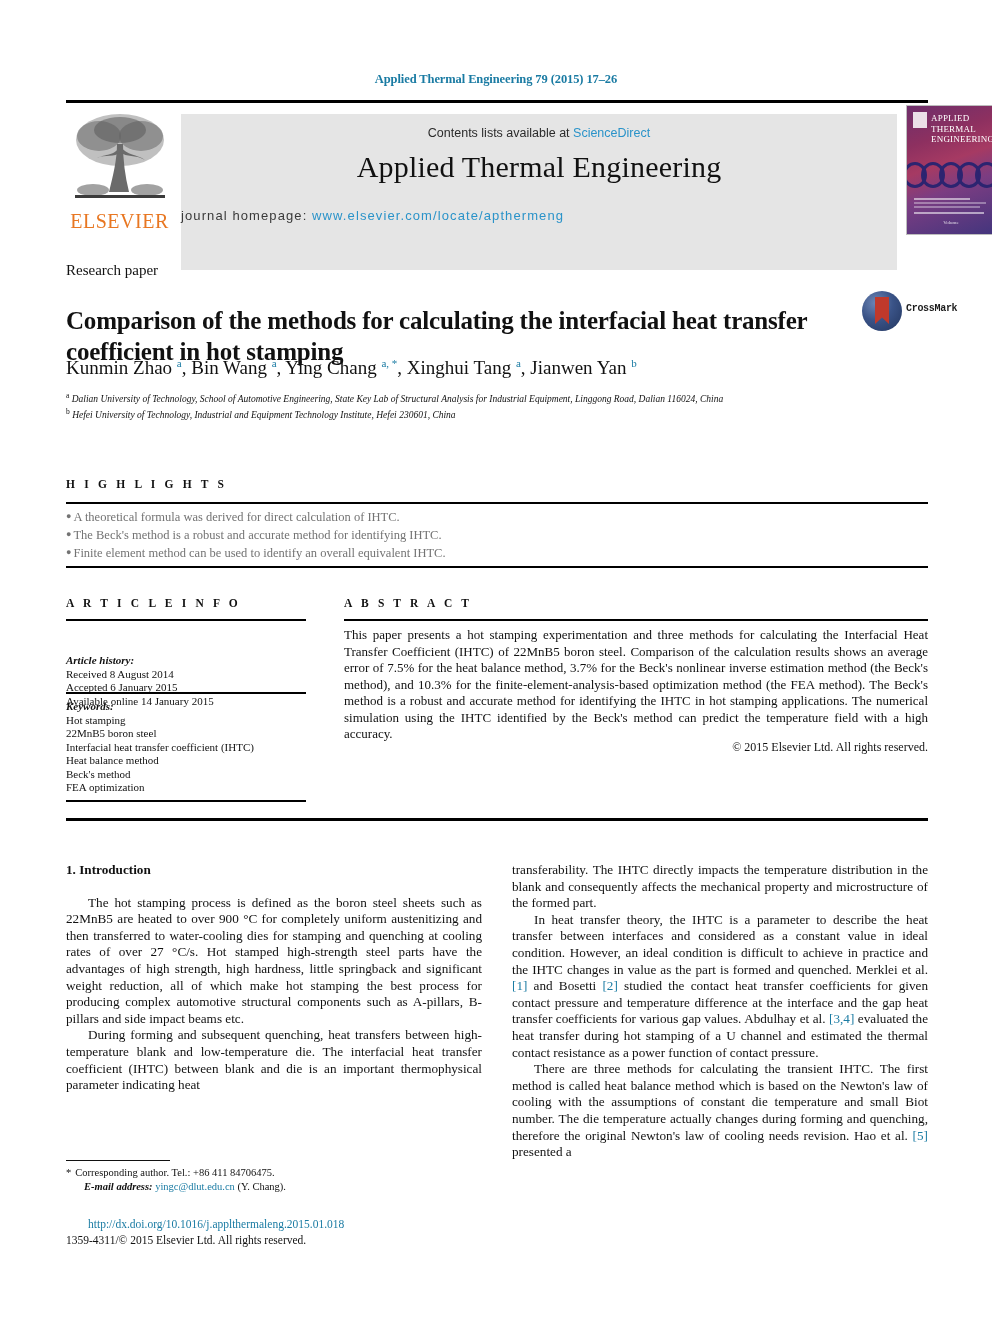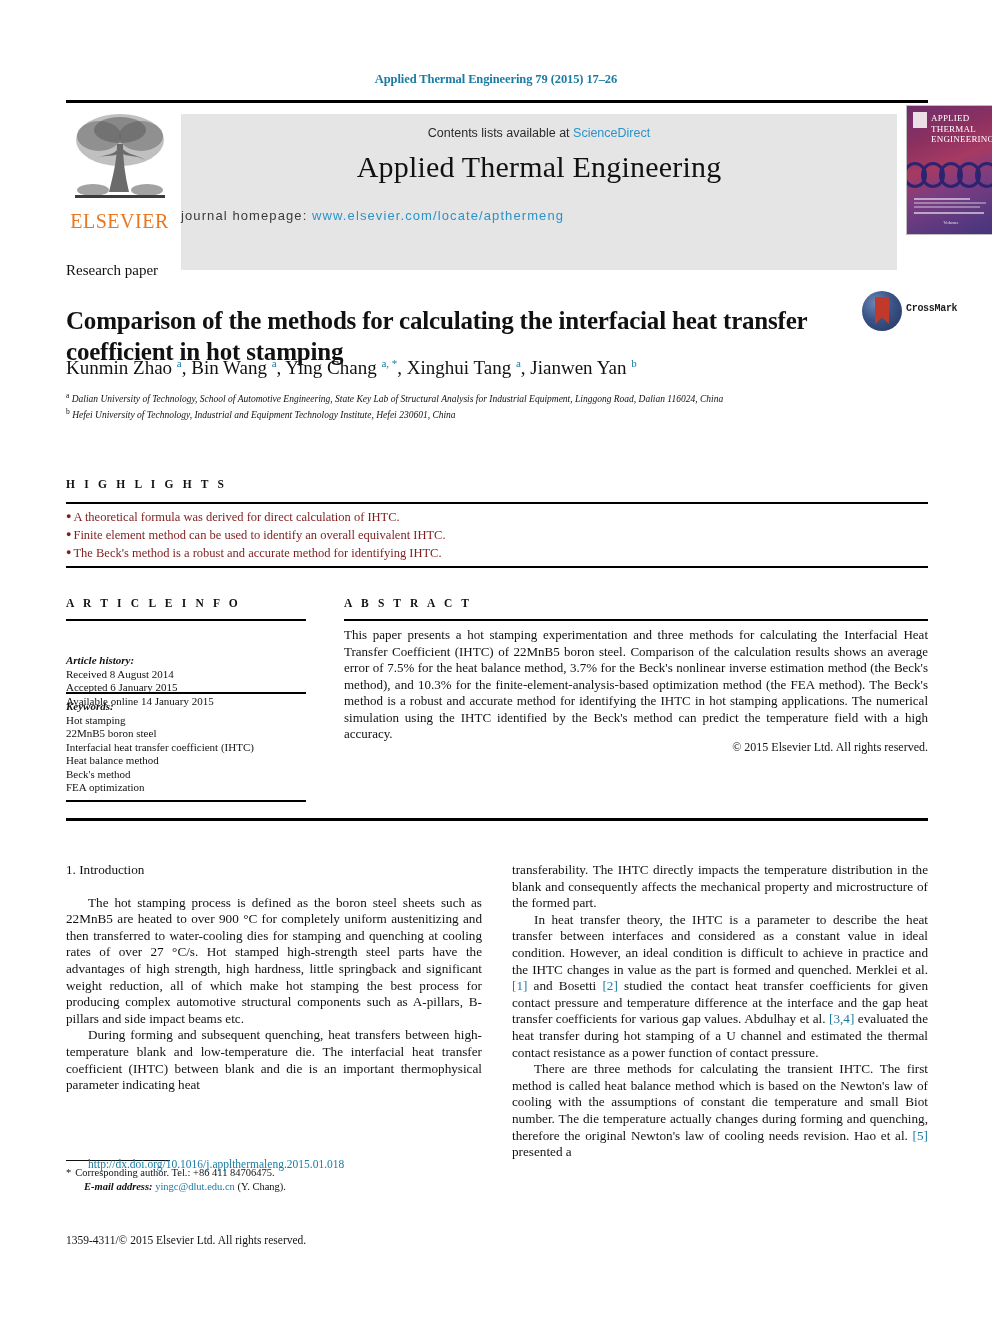--- a/index.html
+++ b/index.html
@@ -279,21 +279,21 @@
     font-weight: bold;
     letter-spacing: 3.2px;
     color: #111;
   }
   .highlights-label { position: absolute; left: 66px; top: 478px; }
   .hl-rule-top {
     position: absolute; left: 66px; top: 502px; width: 862px; height: 2px; background: #000;
   }
   .highlights-list {
     position: absolute; left: 66px; top: 508px; width: 862px;
-    font-size: 12.5px; line-height: 17px; color: #7f1d1d;
+    font-size: 12.5px; line-height: 17px; color: #737373;
   }
   .highlights-list .bullet { margin-right: 2px; font-size: 9px; vertical-align: 2px; }
   .hl-rule-bot {
     position: absolute; left: 66px; top: 566px; width: 862px; height: 2px; background: #000;
   }
 
   
   .info-label { position: absolute; left: 66px; top: 597px; }
   .info-rule  { position: absolute; left: 66px; top: 619px; width: 240px; height: 1.5px; background: #000; }
   .info-history {
@@ -328,40 +328,40 @@
     position: absolute;
     width: 416px;
     font-size: 13.2px;
     line-height: 16.6px;
     text-align: justify;
     color: #111;
   }
   .col-left  { left: 66px;  top: 862px; }
   .col-right { left: 512px; top: 862px; }
   .sec-head {
-    font-weight: normal;
+    font-weight: bold;
     font-size: 13.2px;
     margin-bottom: 16px;
   }
   .col p { margin: 0; text-indent: 22px; }
   .ref { color: #1a7ba3; }
 
   
   .fn-rule {
     position: absolute; left: 66px; top: 1160px; width: 104px; height: 1px; background: #111;
   }
   .footnote {
     position: absolute; left: 66px; top: 1166px; width: 420px;
     font-size: 10.5px; line-height: 13.5px; color: #111;
   }
   .footnote .star { margin-right: 4px; }
   .footnote .em { font-style: italic; font-weight: bold; }
   .footnote a, .link { color: #1a7ba3; text-decoration: none; }
   .doi {
-    position: absolute; left: 66px; top: 1158px;
+    position: absolute; left: 66px; top: 1218px;
     font-size: 11.5px; color: #1a7ba3; padding-left: 22px;
   }
   .issn {
     position: absolute; left: 66px; top: 1234px;
     font-size: 11.5px; color: #111;
   }
 </style>
 </head>
 <body>
 
@@ -436,22 +436,22 @@
   <div class="authors">Kunmin Zhao <sup>a</sup>, Bin Wang <sup>a</sup>, Ying Chang <sup>a, *</sup>, Xinghui Tang <sup>a</sup>, Jianwen Yan <sup>b</sup></div>
   <div class="affiliations">
     <div><sup>a</sup> <span>Dalian University of Technology, School of Automotive Engineering, State Key Lab of Structural Analysis for Industrial Equipment, Linggong Road, Dalian 116024, China</span></div>
     <div><sup>b</sup> <span>Hefei University of Technology, Industrial and Equipment Technology Institute, Hefei 230601, China</span></div>
   </div>
 
   <div class="sec-label highlights-label">H I G H L I G H T S</div>
   <div class="hl-rule-top"></div>
   <div class="highlights-list">
     <div><span class="bullet">●</span><span>A theoretical formula was derived for direct calculation of IHTC.</span></div>
+    <div><span class="bullet">●</span><span>The Beck's method is a robust and accurate method for identifying IHTC.</span></div>
     <div><span class="bullet">●</span><span>Finite element method can be used to identify an overall equivalent IHTC.</span></div>
-    <div><span class="bullet">●</span><span>The Beck's method is a robust and accurate method for identifying IHTC.</span></div>
   </div>
   <div class="hl-rule-bot"></div>
 
   <div class="sec-label info-label">A R T I C L E   I N F O</div>
   <div class="info-rule"></div>
   <div class="info-history">
     <div class="hd">Article history:</div>
     <div>Received 8 August 2014</div>
     <div>Accepted 6 January 2015</div>
     <div>Available online 14 January 2015</div>

